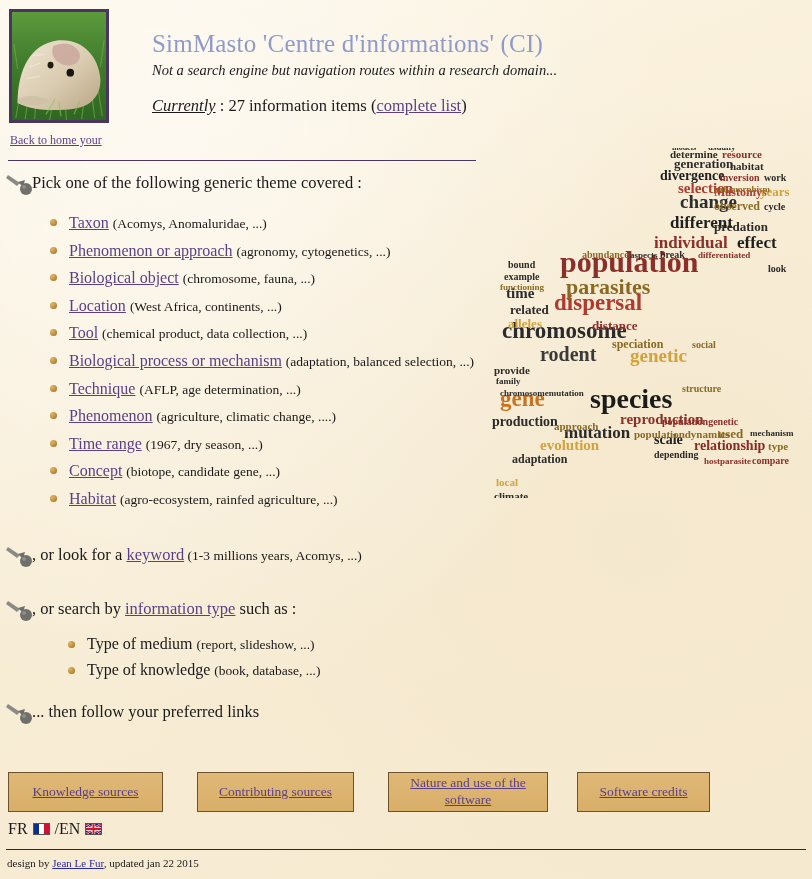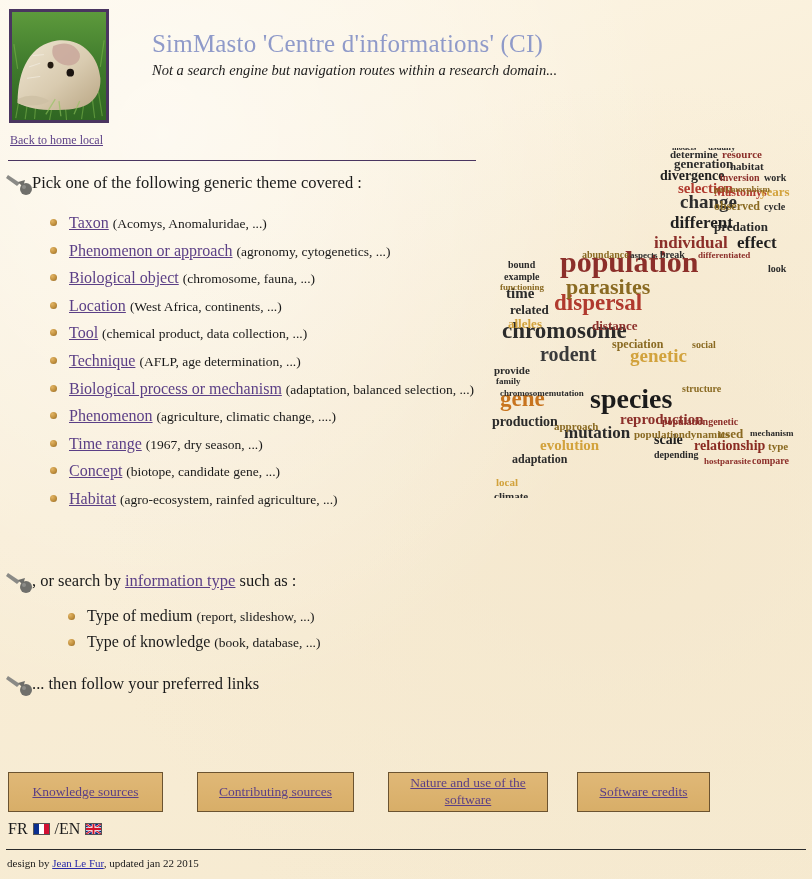--- a/index.html
+++ b/index.html
@@ -299,25 +299,28 @@
           <path d="M22 46 L34 45"></path>
       </g>
       <g opacity="0.6" stroke="#8fc45c" stroke-width="1.4" fill="none">
         <path d="M36 108 L46 92"></path>
           <path d="M52 110 L50 94"></path>
           <path d="M66 108 L72 94"></path>
       </g>
     </svg>
   </div>
 
-  <span class="back-home">Back to home local</span>
+  <span class="back-home">Back to home your</span>
 
   <div class="title-block">
     <h1 class="main-title">SimMasto 'Centre d'informations' (CI)</h1>
     <div class="subtitle">Not a search engine but navigation routes within a research domain...</div>
+    <div class="currently-line">
+      <span class="currently-word">Currently</span><span> : 27 information items (</span><span class="link-inline">complete list</span><span>)</span>
+    </div>
   </div>
 
   <hr class="divider">
 </div>
 
 <div class="content">
 
   <div class="pin-row">
     <svg class="pin-icon" viewBox="0 0 34 26">
       <path d="M4 3 L16 11 L13 14 L2 6 Z" fill="#8a8a86"></path>
@@ -349,30 +352,30 @@
       <span class="theme-link">Location</span>
       <span class="theme-eg"> (West Africa, continents, ...)</span>
     </li>
     <li>
       <span class="bullet"></span>
       <span class="theme-link">Tool</span>
       <span class="theme-eg"> (chemical product, data collection, ...)</span>
     </li>
     <li>
       <span class="bullet"></span>
+      <span class="theme-link">Biological process or mechanism</span>
+      <span class="theme-eg">(adaptation, balanced selection, ...)</span>
+    </li>
+    <li>
+      <span class="bullet"></span>
       <span class="theme-link">Technique</span>
       <span class="theme-eg">  (AFLP, age determination, ...)</span>
     </li>
     <li>
       <span class="bullet"></span>
-      <span class="theme-link">Biological process or mechanism</span>
-      <span class="theme-eg">(adaptation, balanced selection, ...)</span>
-    </li>
-    <li>
-      <span class="bullet"></span>
       <span class="theme-link">Phenomenon</span>
       <span class="theme-eg">(agriculture, climatic change, ....)</span>
     </li>
     <li>
       <span class="bullet"></span>
       <span class="theme-link">Time range</span>
       <span class="theme-eg">  (1967, dry season, ...)</span>
     </li>
     <li>
       <span class="bullet"></span>
@@ -381,20 +384,29 @@
     </li>
     <li>
       <span class="bullet"></span>
       <span class="theme-link">Habitat</span>
       <span class="theme-eg">(agro-ecosystem, rainfed agriculture, ...)</span>
     </li>
   </ul>
 
   <div class="gap-a"></div>
 
+  <div class="pin-row">
+    <svg class="pin-icon" viewBox="0 0 34 26">
+      <path d="M4 3 L16 11 L13 14 L2 6 Z" fill="#8a8a86"></path>
+      <path d="M14 10 L21 8 L19 15 Z" fill="#6e6e6a"></path>
+      <circle cx="22" cy="17" r="6" fill="#6f6f6b"></circle>
+      <circle cx="20" cy="15" r="2" fill="#9a9a96" opacity="0.7"></circle>
+    </svg>
+    <span class="pin-text"><span>, or look for a </span><span class="link-inline" style="font-size:16.5px">keyword</span><span class="theme-eg"> (1-3 millions years, Acomys, ...)</span></span>
+  </div>
 
   <div class="gap-b"></div>
 
   <div class="pin-row">
     <svg class="pin-icon" viewBox="0 0 34 26">
       <path d="M4 3 L16 11 L13 14 L2 6 Z" fill="#8a8a86"></path>
       <path d="M14 10 L21 8 L19 15 Z" fill="#6e6e6a"></path>
       <circle cx="22" cy="17" r="6" fill="#6f6f6b"></circle>
       <circle cx="20" cy="15" r="2" fill="#9a9a96" opacity="0.7"></circle>
     </svg>

